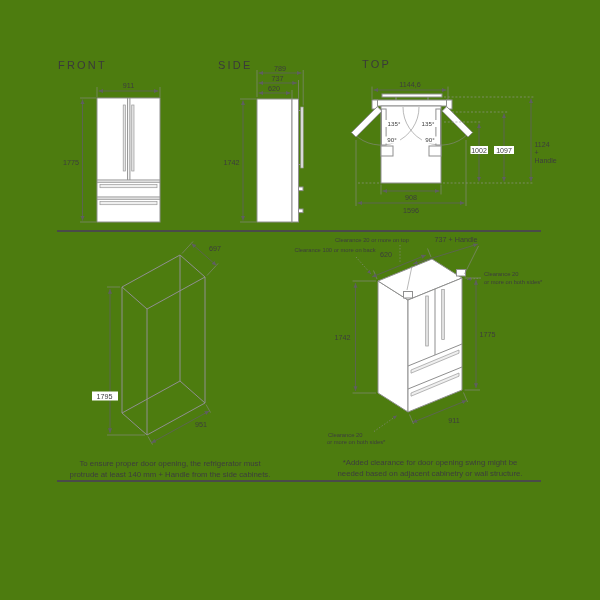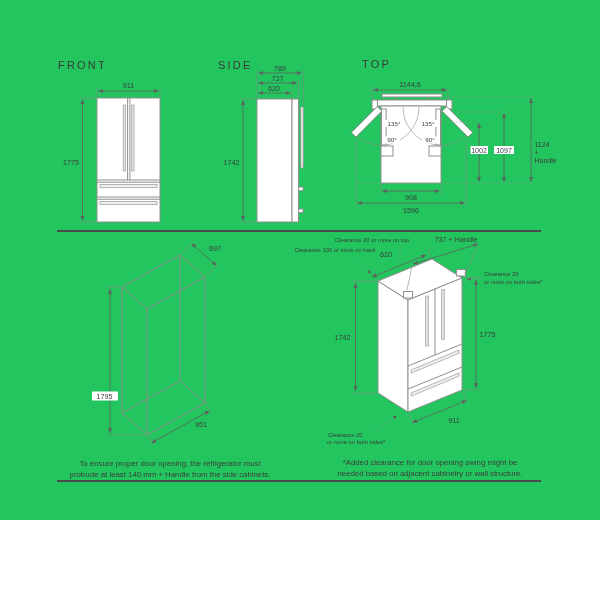--- a/index.html
+++ b/index.html
@@ -1,16 +1,16 @@
 <!DOCTYPE html>
 <html><head>
 <meta charset="utf-8">
 <style>
   html,body{margin:0;padding:0;background:#ffffff;}
-  .stage{position:relative;width:600px;height:520px;background:#22c55e;font-family:"Liberation Sans", sans-serif;}
+  .stage{position:relative;width:600px;height:600px;background:#4d7c0f;font-family:"Liberation Sans", sans-serif;}
   svg text{fill:#3d3d3d;font-family:"Liberation Sans", sans-serif;}
   .title{font-size:11px;letter-spacing:2.2px;fill:#3a3a3a;}
   .dim{font-size:7.2px;}
   .dim7{font-size:7px;}
   .ang{font-size:6.2px;}
   .lbl{font-size:5.8px;}
   .cap{font-size:7.8px;}
   .mid{text-anchor:middle;}
   .end{text-anchor:end;}
   .ol{stroke:#8f8f8f;stroke-width:1;fill:none;}

